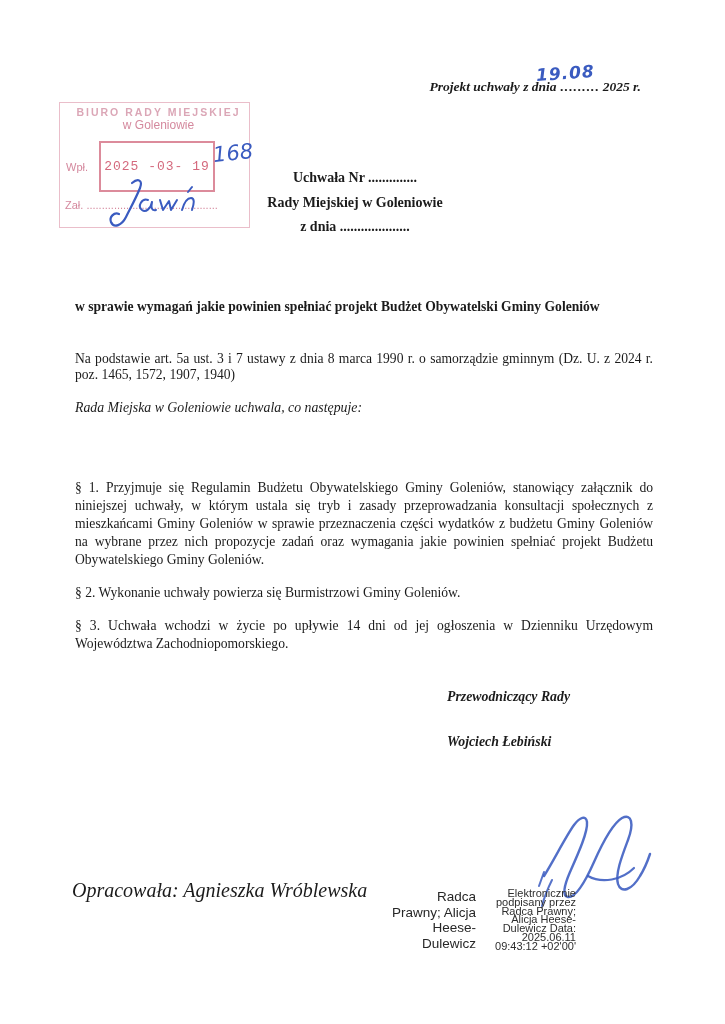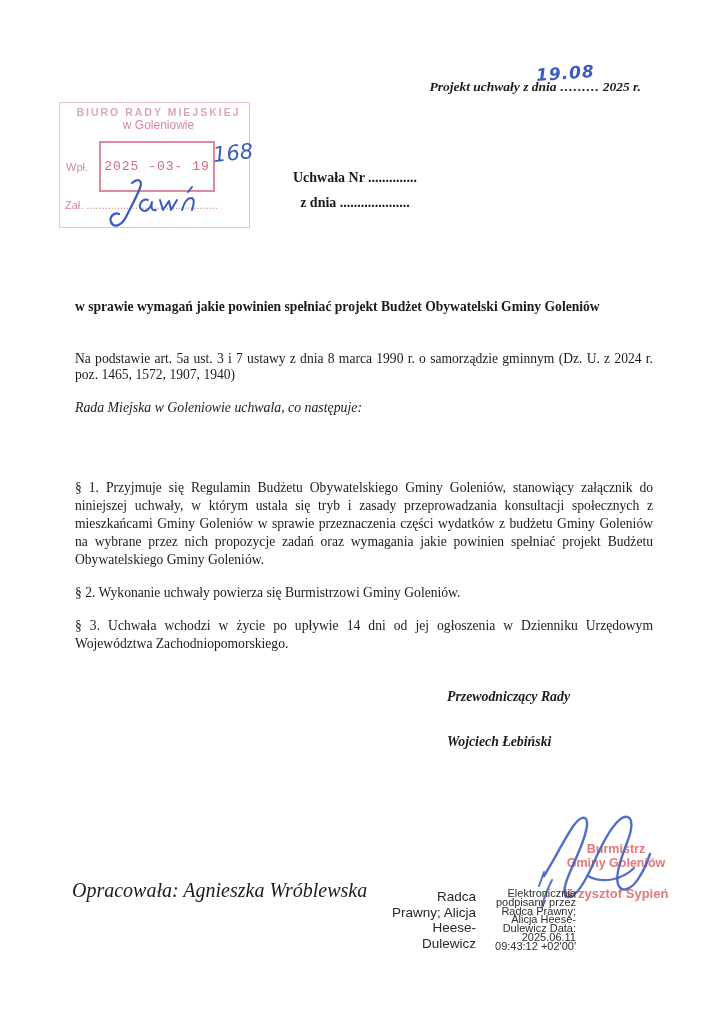--- a/index.html
+++ b/index.html
@@ -138,43 +138,39 @@
       <path stroke-width="2.2" d="M34,8 C40,3 45,5 42,13 C38,23 33,32 28,42 C24,50 16,54 13,47 C11,42 16,37 21,39"></path>
       <path stroke-width="2" d="M50,25 C44,23 39,31 44,35 C48,38 53,33 54,27 C53,32 53,36 58,35"></path>
       <path stroke-width="2" d="M62,25 L65,35 L71,26 L73,35 L79,25"></path>
       <path stroke-width="2" d="M84,35 C86,28 89,23 93,23 C97,23 96,29 94,35"></path>
       <path stroke-width="2" d="M90,17 L94,12"></path>
     </svg>
   </div>
 
   <div class="doc-title">
     <div>Uchwała Nr ..............</div>
+    <div>Rady Miejskiej w Goleniowie</div>
     <div>z dnia ....................</div>
   </div>
 
   <div class="subject">w sprawie wymagań jakie powinien spełniać projekt Budżet Obywatelski Gminy Goleniów</div>
 
   <div class="legal-basis">Na podstawie art. 5a ust. 3 i 7 ustawy z dnia 8 marca 1990 r. o samorządzie gminnym (Dz. U. z 2024 r. poz. 1465, 1572, 1907, 1940)</div>
 
   <div class="enacting">Rada Miejska w Goleniowie uchwala, co następuje:</div>
 
   <div class="sections">
     <p>§ 1. Przyjmuje się Regulamin Budżetu Obywatelskiego Gminy Goleniów, stanowiący załącznik do niniejszej uchwały, w którym ustala się tryb i zasady przeprowadzania konsultacji społecznych z mieszkańcami Gminy Goleniów w sprawie przeznaczenia części wydatków z budżetu Gminy Goleniów na wybrane przez nich propozycje zadań oraz wymagania jakie powinien spełniać projekt Budżetu Obywatelskiego Gminy Goleniów.</p>
     <p>§ 2. Wykonanie uchwały powierza się Burmistrzowi Gminy Goleniów.</p>
     <p>§ 3. Uchwała wchodzi w życie po upływie 14 dni od jej ogłoszenia w Dzienniku Urzędowym Województwa Zachodniopomorskiego.</p>
   </div>
 
   <div class="chairman-title">Przewodniczący Rady</div>
   <div class="chairman-name">Wojciech Łebiński</div>
 
-  <div class="mayor-stamp">
-    <div>Burmistrz</div>
-    <div>Gminy Goleniów</div>
-    <div class="mayor-name">Krzysztof Sypień</div>
-  </div>
   <svg class="mayor-signature" width="150" height="102" viewBox="0 0 150 102">
     <path stroke-width="2.4" stroke-opacity="0.88" d="M16,66 C26,50 38,26 46,15 C52,7 58,5 59,12 C60,22 50,44 42,62 C36,76 34,86 40,87 C48,88 58,70 66,52 C74,34 84,14 94,8 C104,3 106,14 100,30 C94,46 87,64 90,74 C93,84 104,80 112,66 C117,58 120,50 122,44"></path>
     <path stroke-width="2.2" stroke-opacity="0.88" d="M60,66 C74,74 94,70 106,58"></path>
     <path stroke-width="2" stroke-opacity="0.85" d="M14,96 C16,88 20,78 24,70"></path>
     <path stroke-width="2" stroke-opacity="0.85" d="M11,76 L16,62"></path>
   </svg>
 
   <div class="prepared-by">Opracowała: Agnieszka Wróblewska</div>
 
   <div class="esig">

